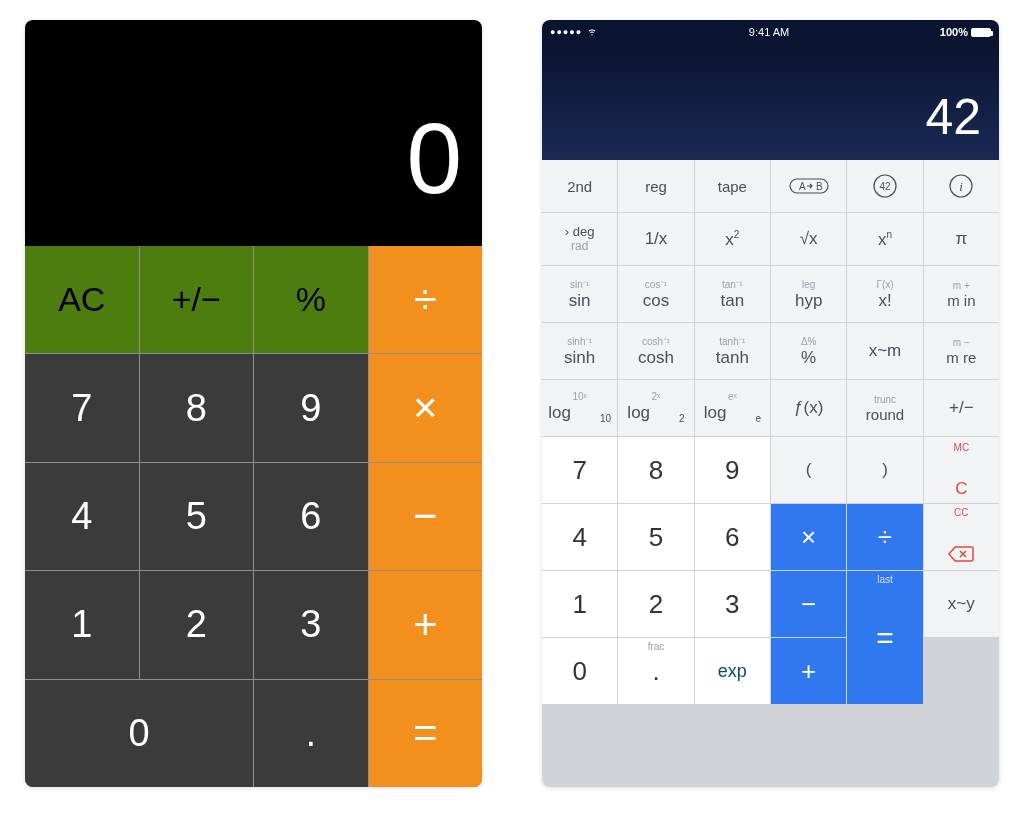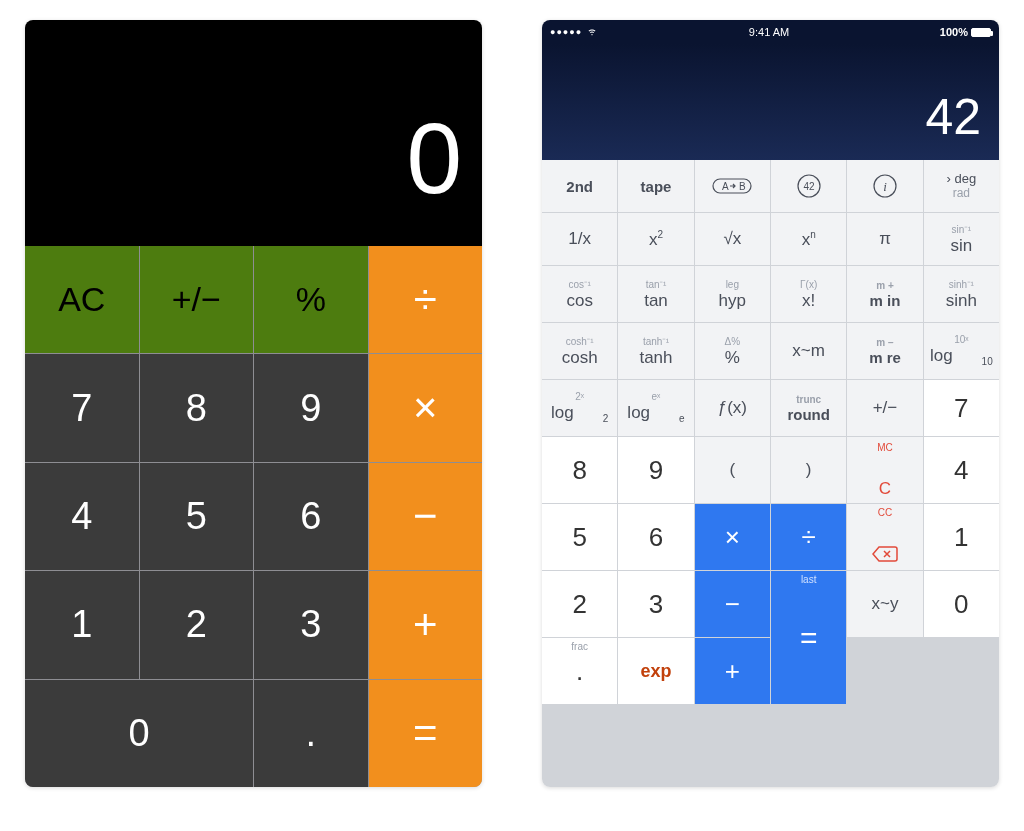--- a/index.html
+++ b/index.html
@@ -100,21 +100,21 @@
   color: #4a4f5a;
   cursor: pointer;
   position: relative;
 }
 .c2-k .sup { font-size:10px; color:#9aa0ab; line-height:1; margin-bottom:2px; }
 .c2-k .main { line-height:1; }
 .c2-white { background:#fff; font-size:26px; color:#333; font-weight:300; }
 .c2-blue { background:#2f78f0; color:#fff; font-size:26px; font-weight:300;}
 .c2-red { color:#e24a3a;gap:25px; }
 .c2-eq { grid-row: span 2; font-size:30px; }
-.c2-small { font-size:15px;font-weight:bold; }
+.c2-small { font-size:15px; }
 .c2-deg { font-size:13px; line-height:1.1; text-align:left;}
 .c2-deg .lbl { display:block; }
 .c2-deg .sub { display:block; color:#9aa0ab; font-size:12px; }
 .c2-txt-sup { font-size:10px; vertical-align:super; }
 .c2-txt-sub { font-size:10px; vertical-align:sub;padding-left:29px; }
 .frac-sup { font-size:10px; color:#9aa0ab; position:absolute; top:3px;}
 .svg-ab { display:inline-flex; align-items:center; justify-content:center;}
 .svg-ab svg { stroke:#4a4f5a; }
 .svg-info svg, .svg-42 svg { stroke:#4a4f5a; fill:none;}
 .del-icon svg { stroke:#e24a3a; fill:none; stroke-width:1.5; }
@@ -162,20 +162,21 @@
     <span>9:41 AM</span>
     <div class="c2-batt">
       <span>100%</span>
       <span class="c2-batt-icon"></span>
     </div>
   </div>
   <div class="c2-display">42</div>
   <div class="c2-keys">
 
     <div class="c2-k c2-small">2nd</div>
+    <div class="c2-k c2-small">reg</div>
     <div class="c2-k c2-small">tape</div>
     <div class="c2-k svg-ab">
       <svg width="40" height="20" viewBox="0 0 40 20" fill="none" stroke-width="1.2">
           <rect x="1" y="3" width="38" height="14" rx="7"></rect>
           <text x="10" y="14" font-size="10" fill="#4a4f5a" stroke="none">A</text>
           <path d="M18 10h5m-2-2 2 2-2 2"></path>
           <text x="27" y="14" font-size="10" fill="#4a4f5a" stroke="none">B</text>
         </svg>
     </div>
     <div class="c2-k svg-42">
@@ -302,17 +303,17 @@
         <span class="frac-sup" style="color:#cfe0ff">last</span>
         <span class="main">=</span>
       </div>
 
     <div class="c2-k">x~y</div>
     <div class="c2-k c2-white">0</div>
     <div class="c2-k c2-white">
         <span class="frac-sup">frac</span>
         <span class="main" style="font-size:26px">.</span>
       </div>
-    <div class="c2-k c2-white c2-small" style="font-size:18px;color:#c2410c">exp</div>
+    <div class="c2-k c2-white c2-small" style="font-size:18px;color:#0c4a6e">exp</div>
     <div class="c2-k c2-blue">+</div>
 
   </div>
 </div>
 
 </body></html>

